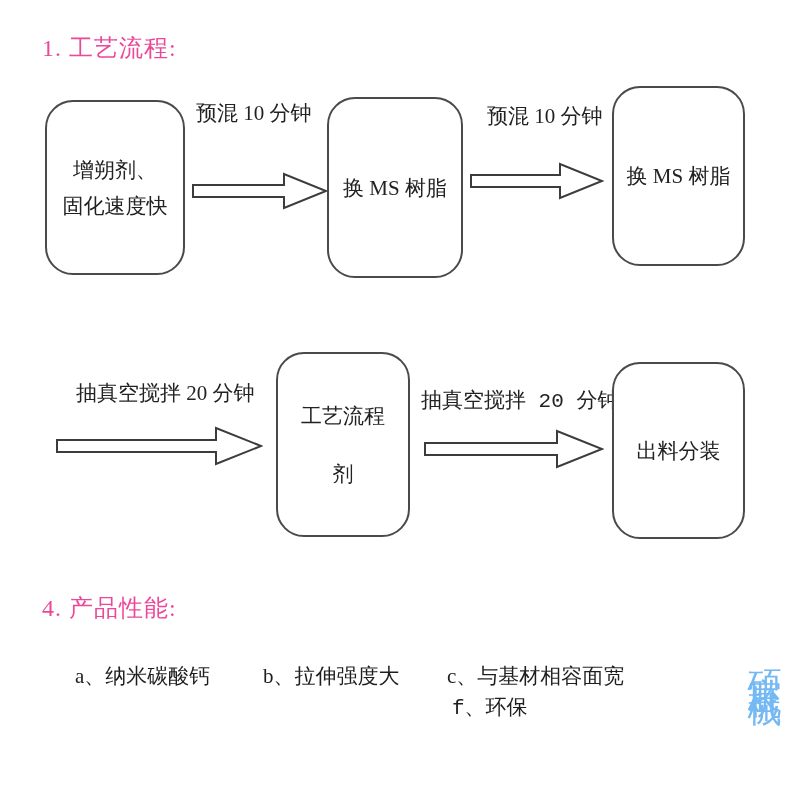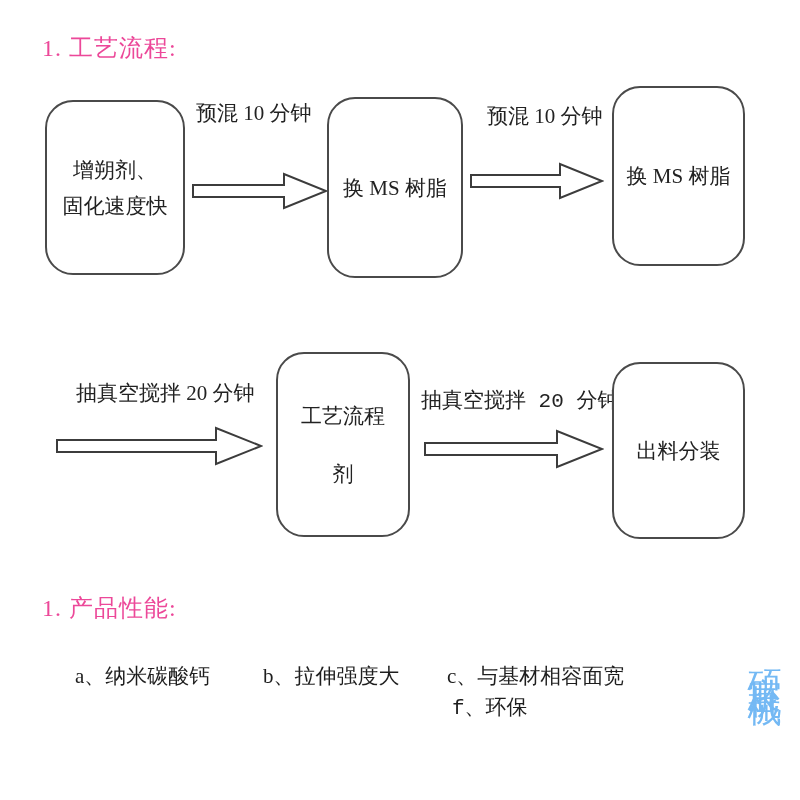--- a/index.html
+++ b/index.html
@@ -105,21 +105,21 @@
   </div>
 
   <svg class="abs flow-arrow" style="left:424px; top:428px;" width="180" height="42" viewBox="0 0 180 42">
     <polygon points="1,15 133,15 133,3 178,21 133,39 133,27 1,27"></polygon>
   </svg>
 
   <div class="abs flow-box" style="left:612px; top:362px; width:133px; height:177px;font-family:Liberation Mono, monospace;">
     <span class="line">出料分装</span>
   </div>
 
-  <div class="abs section-heading" style="left:42px; top:592px;">1. 产品性能:</div>
+  <div class="abs section-heading" style="left:42px; top:592px;">4. 产品性能:</div>
 
   <div class="abs perf-item" style="left:75px; top:662px;">a、纳米碳酸钙</div>
   <div class="abs perf-item" style="left:263px; top:662px;">b、拉伸强度大</div>
   <div class="abs perf-item" style="left:447px; top:662px;">c、与基材相容面宽</div>
 
   <div class="abs perf-item" style="left:452px; top:693px;font-family:Liberation Mono, monospace;">f、环保</div>
 
   <div class="abs watermark" style="left: 748px; top: 642px; color: rgb(116, 185, 244);">硕宸机械</div>
 
 </div>

